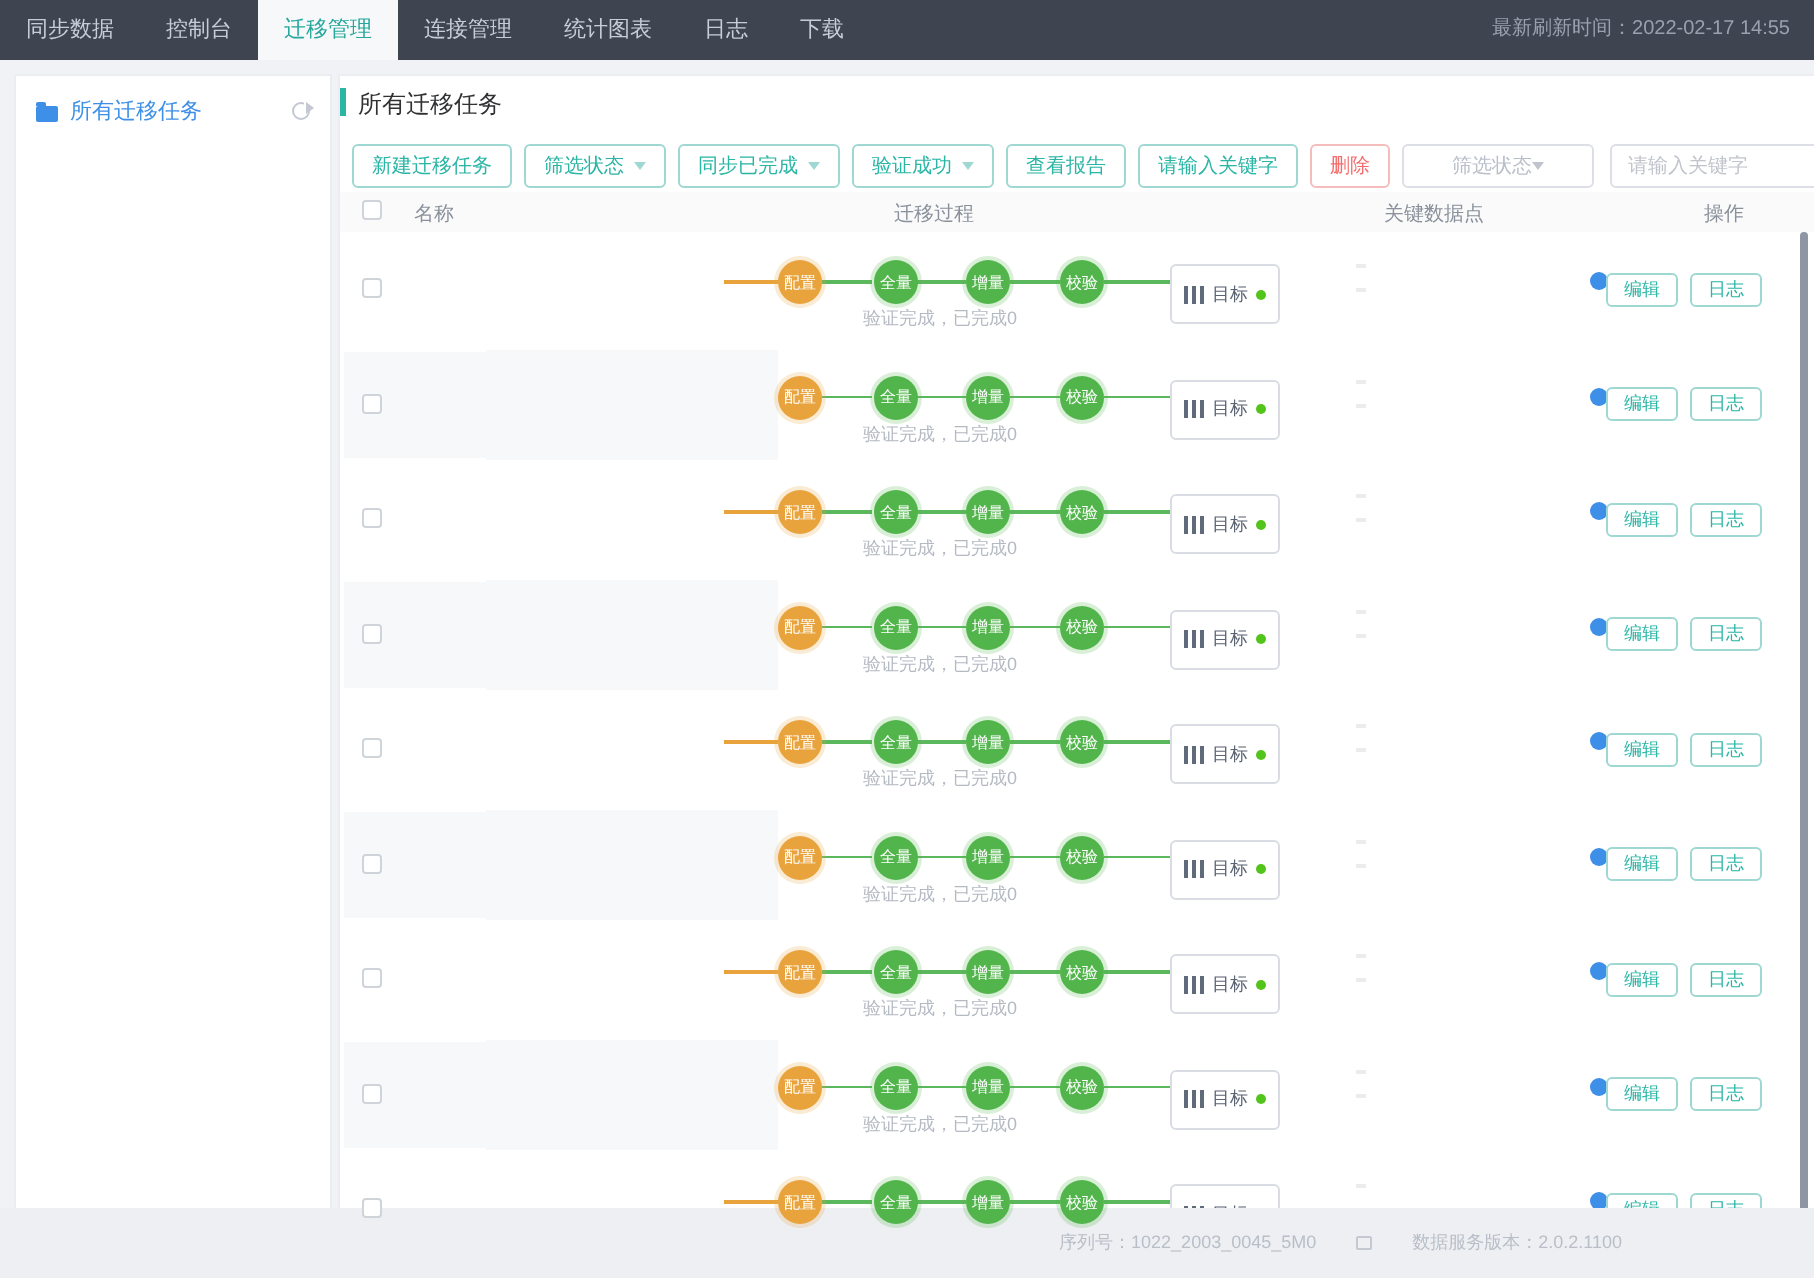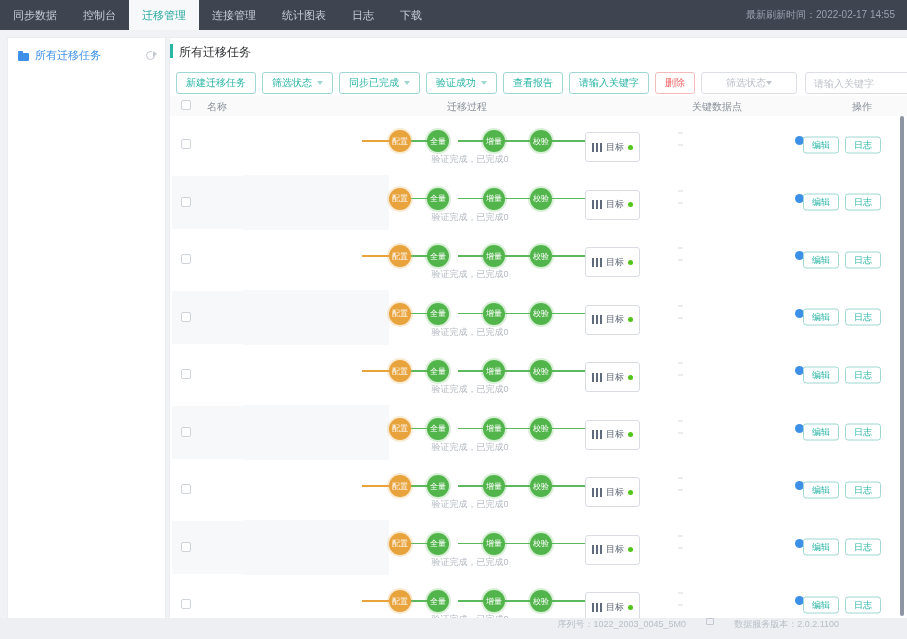--- a/index.html
+++ b/index.html
@@ -78,21 +78,21 @@
 
   .flow { position:absolute; left:190px; top:0; width:290px; height:57.5px; }
   .seg { position:absolute; top:24px; height:1.5px; }
   .seg.o { background:#e8a33d; } .seg.g { background:#5cb85c; }
   .s1 { left:2px; width:27px; } .s2 { left:51px; width:25px; } .s3 { left:98px; width:25px; }
   .s4 { left:145px; width:25px; } .s5 { left:192px; width:33px; }
   .step { position:absolute; top:14px; width:22px; height:22px; border-radius:50%; color:#fff;
     font-size:8px; display:flex; align-items:center; justify-content:center; z-index:1; }
   .step.orange { background:#e8a33d; box-shadow:0 0 0 2px rgba(232,163,61,.22); }
   .step.green { background:#52b54b; box-shadow:0 0 0 2px rgba(82,181,75,.22); }
-  .c1 { left:29px; } .c2 { left:67px;font-family:Liberation Mono, monospace; } .c3 { left:123px; } .c4 { left:170px; }
+  .c1 { left:29px; } .c2 { left:77px;font-family:Liberation Mono, monospace; } .c3 { left:123px; } .c4 { left:170px; }
   .target { position:absolute; left:225px; top:16px; height:30px; display:flex; align-items:center;
     gap:4px; padding:0 6px; border:1px solid #d9dce3; border-radius:3px; background:#fff;
     font-size:9px; color:#5a6372; cursor:pointer; }
   .dbbars { width:10px; height:9px;
     background:repeating-linear-gradient(90deg,#5f6b7a 0 2px, transparent 2px 4px); }
   .dot { width:5px; height:5px; border-radius:50%; background:#52c41a; }
   .flow-caption { position:absolute; left:110px; top:37px; transform:translateX(-50%);
     font-size:9px; color:#b4b9c2; white-space:nowrap; }
 
   .keycell { position:absolute; left:505px; top:0; width:135px; height:57.5px; }
@@ -104,23 +104,23 @@
   .ops { position:absolute; right:17px; top:50%; transform:translateY(-50%); display:flex; gap:6px; }
   .mini { height:17px; padding:0 8px; background:#fff; border:1px solid #9fd8d2; border-radius:3px;
     color:#2ab5a5; font-size:9px; display:flex; align-items:center; cursor:pointer; white-space:nowrap; }
 
   .vscroll { position:absolute; right:3px; top:78px; bottom:2px; width:4px;
     background:#eef0f2; border-radius:2px; }
   .vscroll .thumb { position:absolute; left:0; top:0; bottom:0; width:4px;
     background:#8f96a3; border-radius:2px; cursor:pointer; }
 
   
-  .footer { position:absolute; left:0; bottom:0; width:907px; height:21px; background:#edeff2;
-    display:flex; justify-content:flex-end; gap:20px;
-    padding-right:68px; font-size:9px; color:#b9bfc9; }
+  .footer { position:absolute; left:0; bottom:0; width:907px; height:35px; background:#edeff2;
+    display:flex; align-items:center; justify-content:flex-end; gap:20px;
+    padding-right:96px; font-size:9px; color:#b9bfc9; }
   .mini-icon { width:8px; height:7px; border:1px solid #c3c8d2; border-radius:1px; }
 </style>
 </head>
 <body>
 
 <div class="page">
 
   <div class="navbar">
     <div class="nav-item">同步数据</div>
     <div class="nav-item">控制台</div>

